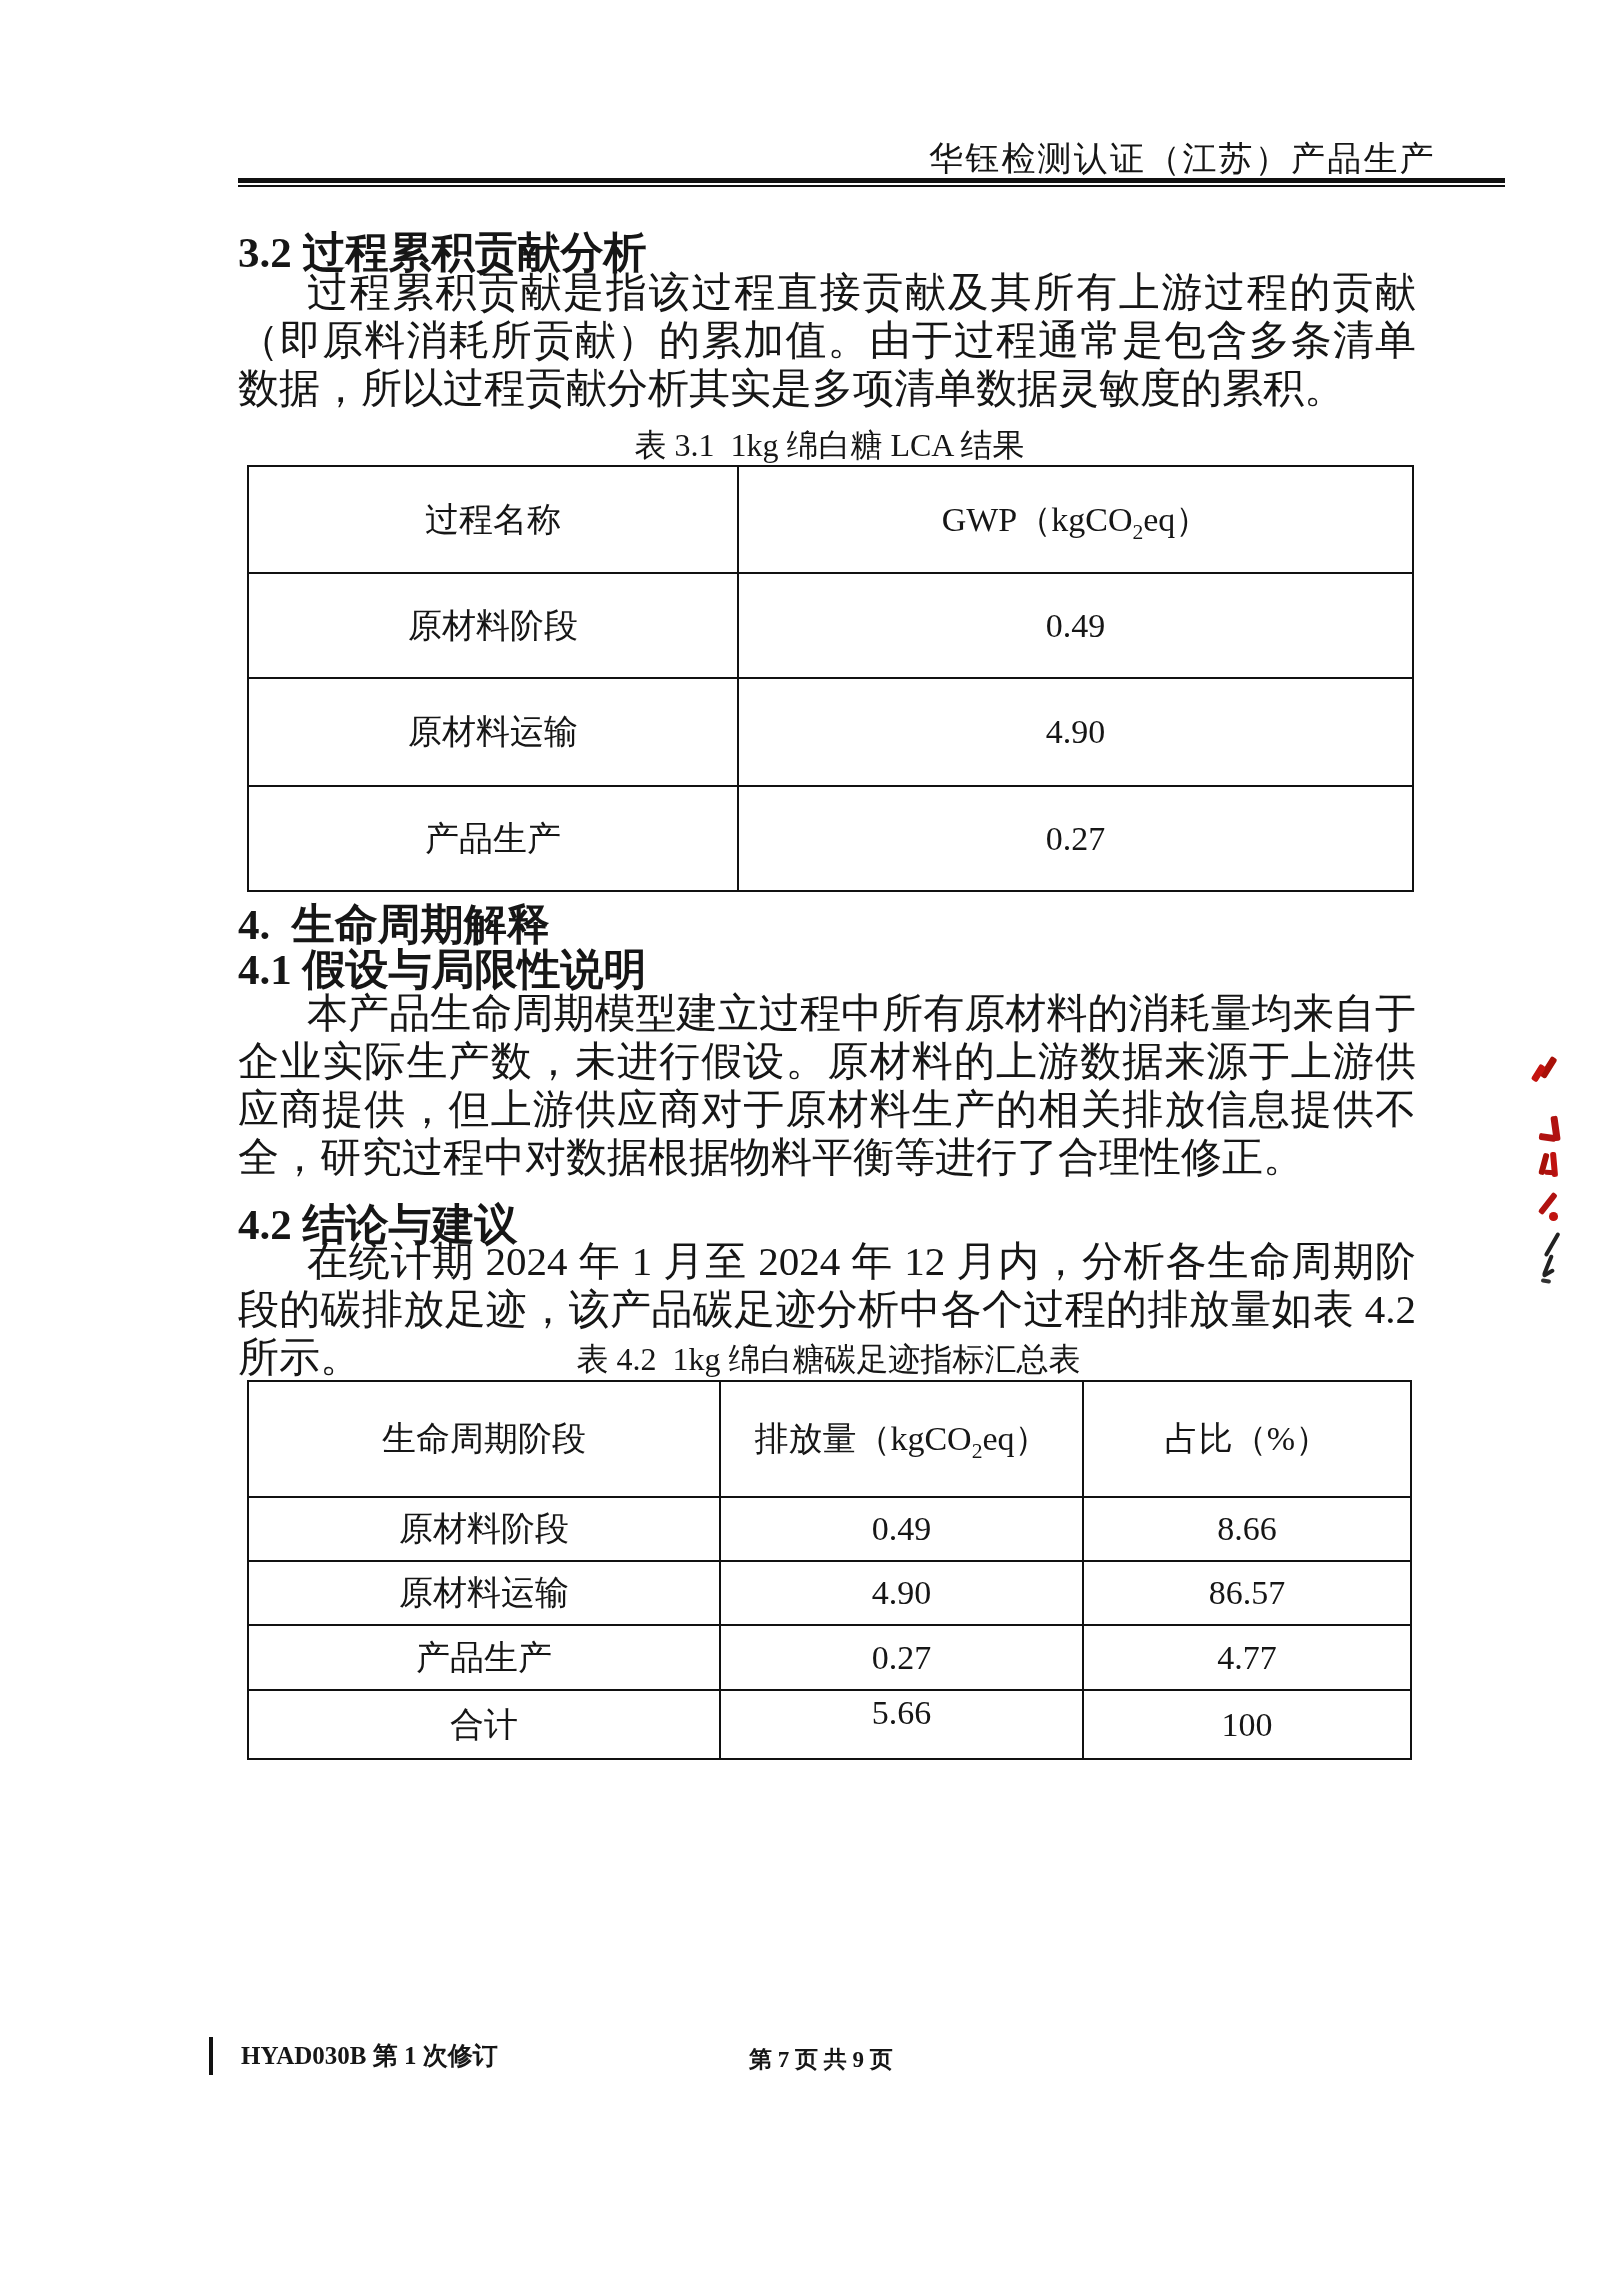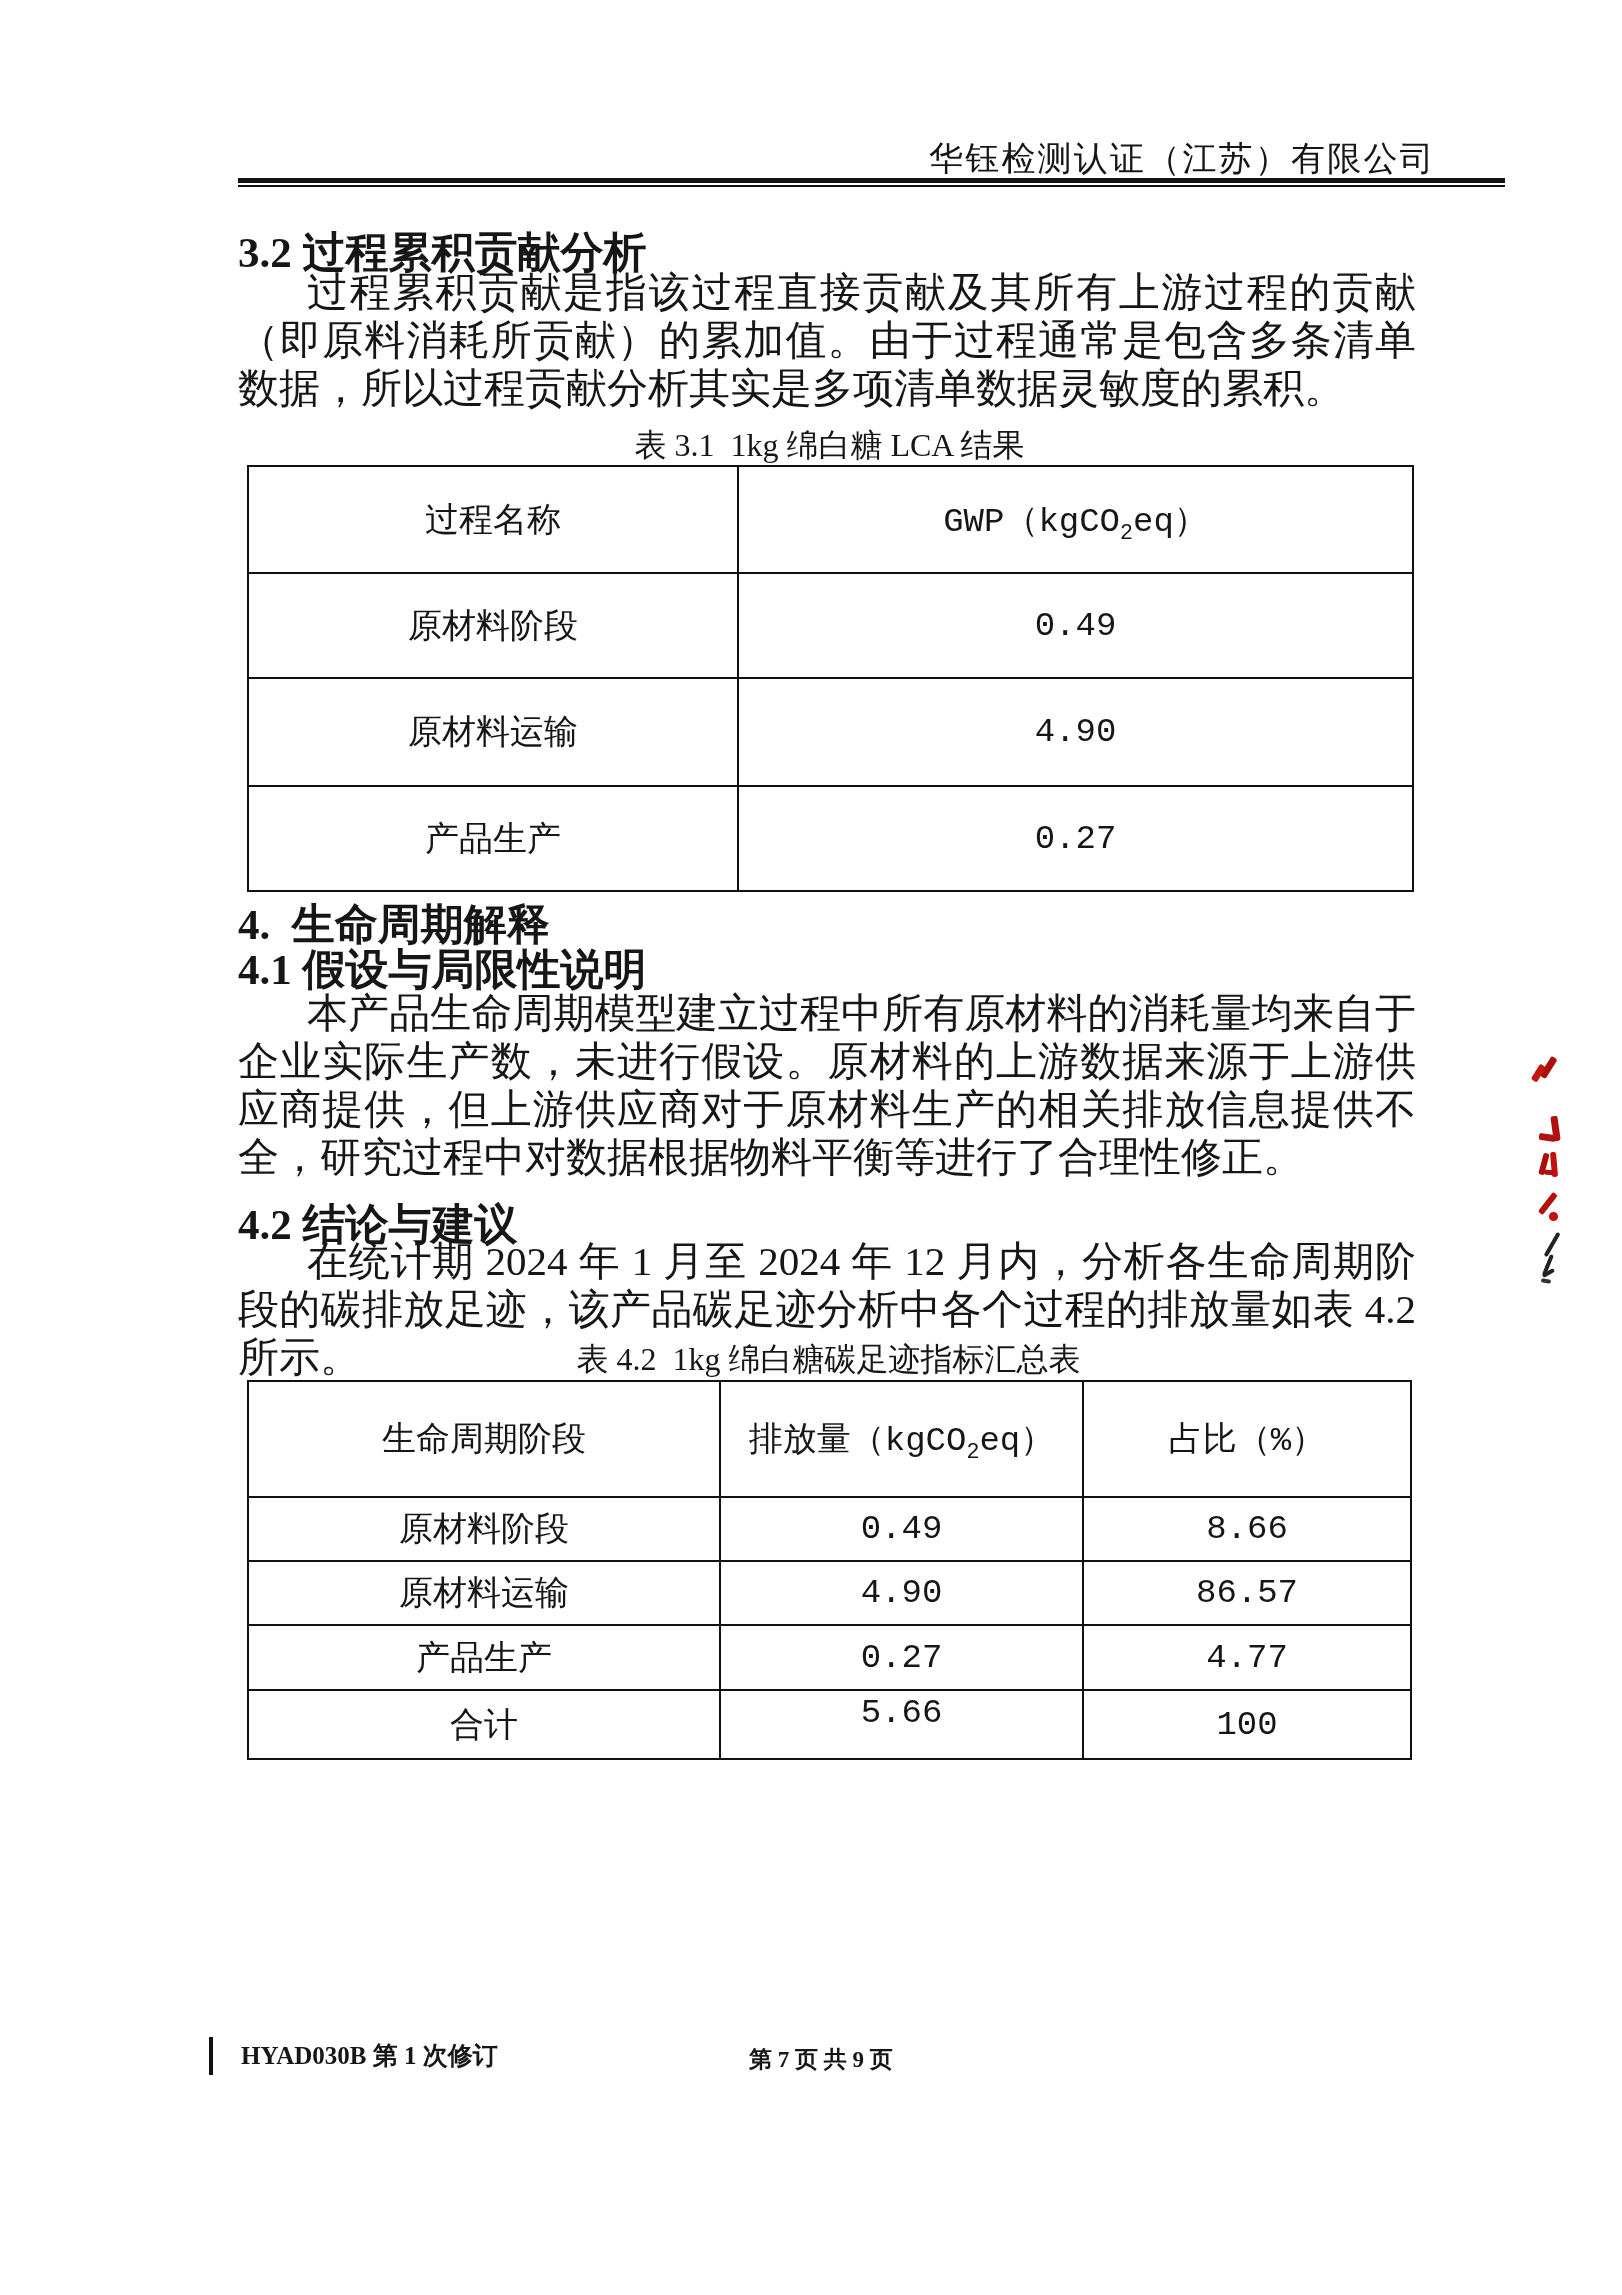--- a/index.html
+++ b/index.html
@@ -31,21 +31,21 @@
   }
   .caption { font-size:32px; text-align:center; white-space:pre; }
 
   
   table.tbl {
     position:absolute; border-collapse:collapse; table-layout:fixed;
     background:#fff;
   }
   table.tbl td, table.tbl th {
     border:2.9px solid #111; text-align:center; vertical-align:middle;
-    font-weight:400; font-size:34px; overflow:hidden;font-family:Liberation Mono, monospace;
+    font-weight:400; font-size:34px; overflow:hidden;
   }
   sub.sb { font-size:21.6px; line-height:0; }
 
   .t31 { top:465px; left:247px; width:1165px; }
   .t31 .r0 { height:107px; } .t31 .r1 { height:105px; }
   .t31 .r2 { height:108px; } .t31 .r3 { height:105px; }
   .c31a { width:490px; } .c31b { width:675px; }
 
   .t42 { top:1380px; left:247px; width:1163px; }
   .t42 .r0 { height:116px; } .t42 .r1 { height:64px; }
@@ -58,21 +58,21 @@
   .footer-bar { left:209px; top:2037px; width:4.3px; height:38px; background:#111; }
   .footer-doc { left:241px; top:2039px; font-size:25px; font-weight:700; white-space:pre; }
   .footer-page { left:749px; top:2044px; font-size:23px; font-weight:700; white-space:pre; }
 
   
   .mk { position:absolute; border-radius:2.2px; }
 </style>
 </head>
 <body>
 
-<div class="abs company">华钰检测认证（江苏）有限公司</div>
+<div class="abs company">华钰检测认证（江苏）产品生产</div>
 <div class="abs header-rule"></div>
 
 <div class="abs h-sec" style="top:224px;">3.2 过程累积贡献分析</div>
 <div class="abs para" style="top:268px;">过程累积贡献是指该过程直接贡献及其所有上游过程的贡献（即原料消耗所贡献）的累加值。由于过程通常是包含多条清单数据，所以过程贡献分析其实是多项清单数据灵敏度的累积。</div>
 
 <div class="abs caption" style="top:424px; left:247px; width:1165px;">表 3.1  1kg 绵白糖 LCA 结果</div>
 
 <table class="tbl t31">
   <colgroup>
       <col class="c31a">

